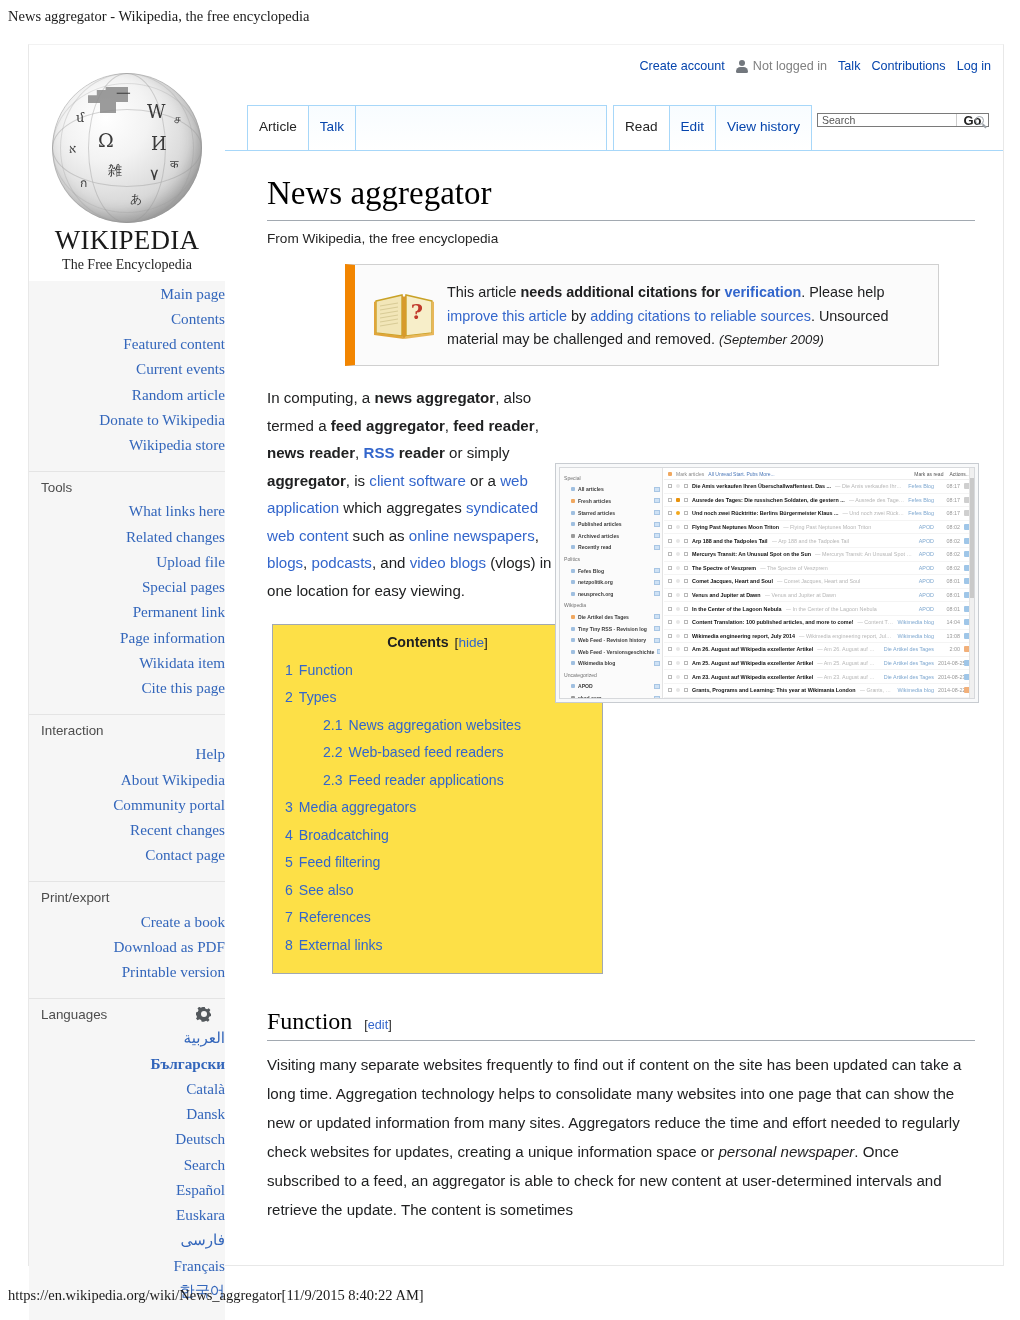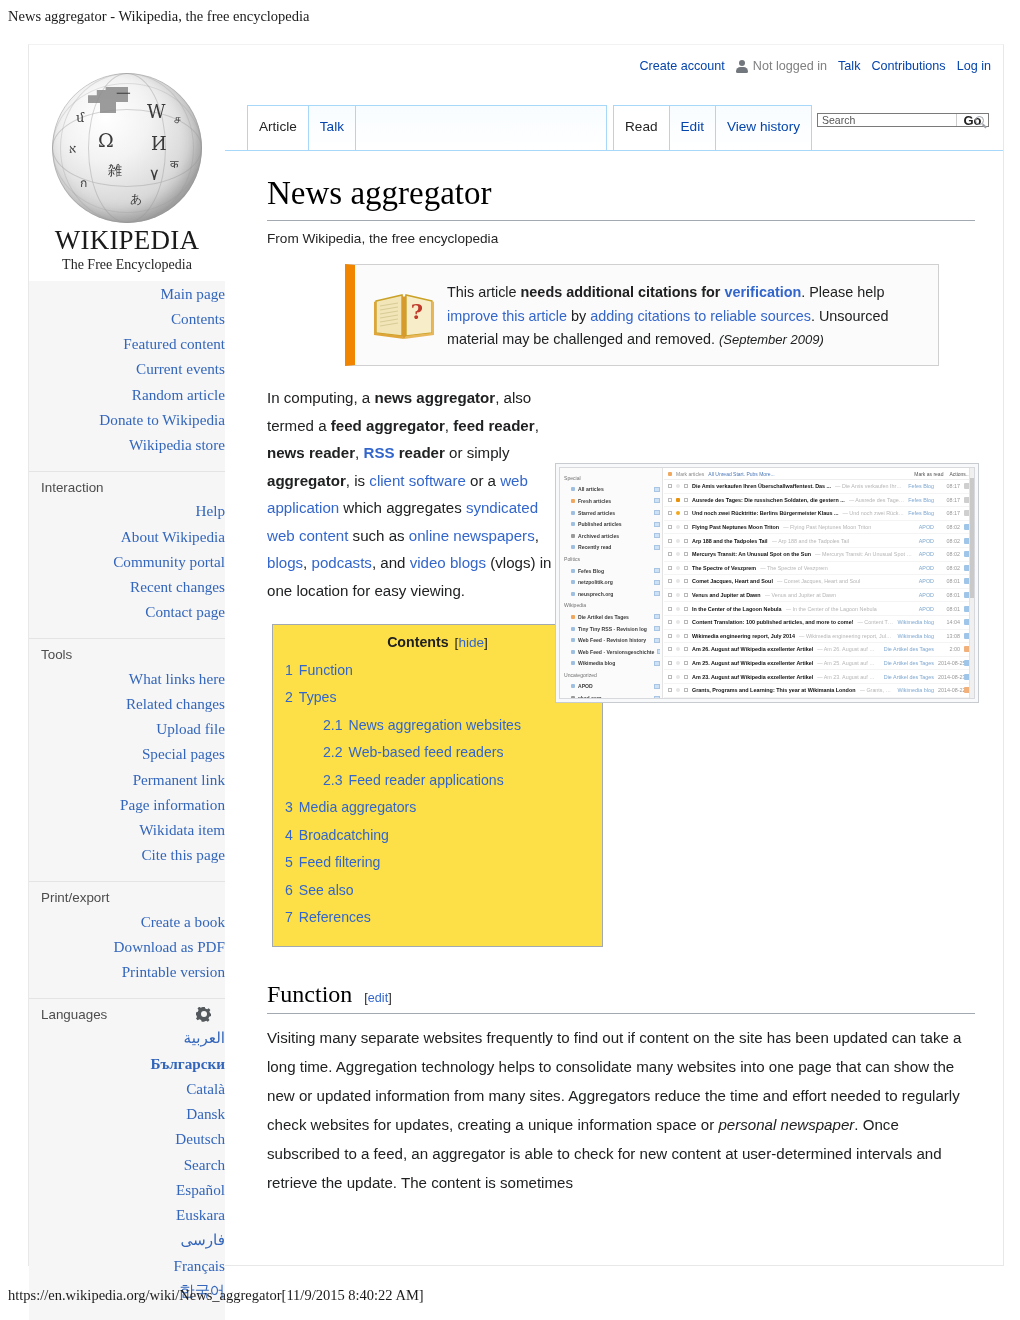--- a/index.html
+++ b/index.html
@@ -442,66 +442,66 @@
           <li>
             <a href="#">Donate to Wikipedia</a>
           </li>
           <li>
             <a href="#">Wikipedia store</a>
           </li>
         </ul>
     </div>
 
     <div class="portal">
+      <div class="portal-head">Tools</div>
+      <ul class="portal-list indent" id="tools-list">
+          <li>
+            <a href="#">What links here</a>
+          </li>
+          <li>
+            <a href="#">Related changes</a>
+          </li>
+          <li>
+            <a href="#">Upload file</a>
+          </li>
+          <li>
+            <a href="#">Special pages</a>
+          </li>
+          <li>
+            <a href="#">Permanent link</a>
+          </li>
+          <li>
+            <a href="#">Page information</a>
+          </li>
+          <li>
+            <a href="#">Wikidata item</a>
+          </li>
+          <li>
+            <a href="#">Cite this page</a>
+          </li>
+        </ul>
+    </div>
+
+    <div class="portal">
       <div class="portal-head">Interaction</div>
       <ul class="portal-list indent" id="interaction-list">
           <li>
             <a href="#">Help</a>
           </li>
           <li>
             <a href="#">About Wikipedia</a>
           </li>
           <li>
             <a href="#">Community portal</a>
           </li>
           <li>
             <a href="#">Recent changes</a>
           </li>
           <li>
             <a href="#">Contact page</a>
-          </li>
-        </ul>
-    </div>
-
-    <div class="portal">
-      <div class="portal-head">Tools</div>
-      <ul class="portal-list indent" id="tools-list">
-          <li>
-            <a href="#">What links here</a>
-          </li>
-          <li>
-            <a href="#">Related changes</a>
-          </li>
-          <li>
-            <a href="#">Upload file</a>
-          </li>
-          <li>
-            <a href="#">Special pages</a>
-          </li>
-          <li>
-            <a href="#">Permanent link</a>
-          </li>
-          <li>
-            <a href="#">Page information</a>
-          </li>
-          <li>
-            <a href="#">Wikidata item</a>
-          </li>
-          <li>
-            <a href="#">Cite this page</a>
           </li>
         </ul>
     </div>
 
     <div class="portal">
       <div class="portal-head">Print/export</div>
       <ul class="portal-list indent" id="print-list">
           <li>
             <a href="#">Create a book</a>
           </li>
@@ -598,20 +598,21 @@
           <li><a href="#"><span class="num">1</span>Function</a></li>
           <li><a href="#"><span class="num">2</span>Types</a></li>
           <li class="lvl2"><a href="#"><span class="num">2.1</span>News aggregation websites</a></li>
           <li class="lvl2"><a href="#"><span class="num">2.2</span>Web-based feed readers</a></li>
           <li class="lvl2"><a href="#"><span class="num">2.3</span>Feed reader applications</a></li>
           <li><a href="#"><span class="num">3</span>Media aggregators</a></li>
           <li><a href="#"><span class="num">4</span>Broadcatching</a></li>
           <li><a href="#"><span class="num">5</span>Feed filtering</a></li>
           <li><a href="#"><span class="num">6</span>See also</a></li>
           <li><a href="#"><span class="num">7</span>References</a></li>
+          <li><a href="#"><span class="num">8</span>External links</a></li>
         </ul>
     </div>
 
     <h2 class="section">
       <span>Function</span>
       <span class="editsec"><span>[</span><a href="#">edit</a><span>]</span></span>
     </h2>
     <p class="body-par"><span>Visiting many separate websites frequently to find out if content on the site has been updated can take a long time. Aggregation technology helps to consolidate many websites into one page that can show the new or updated information from many sites. Aggregators reduce the time and effort needed to regularly check websites for updates, creating a unique information space or </span><i>personal newspaper</i><span>. Once subscribed to a feed, an aggregator is able to check for new content at user-determined intervals and retrieve the update. The content is sometimes</span></p>
 
     <div class="thumb">

